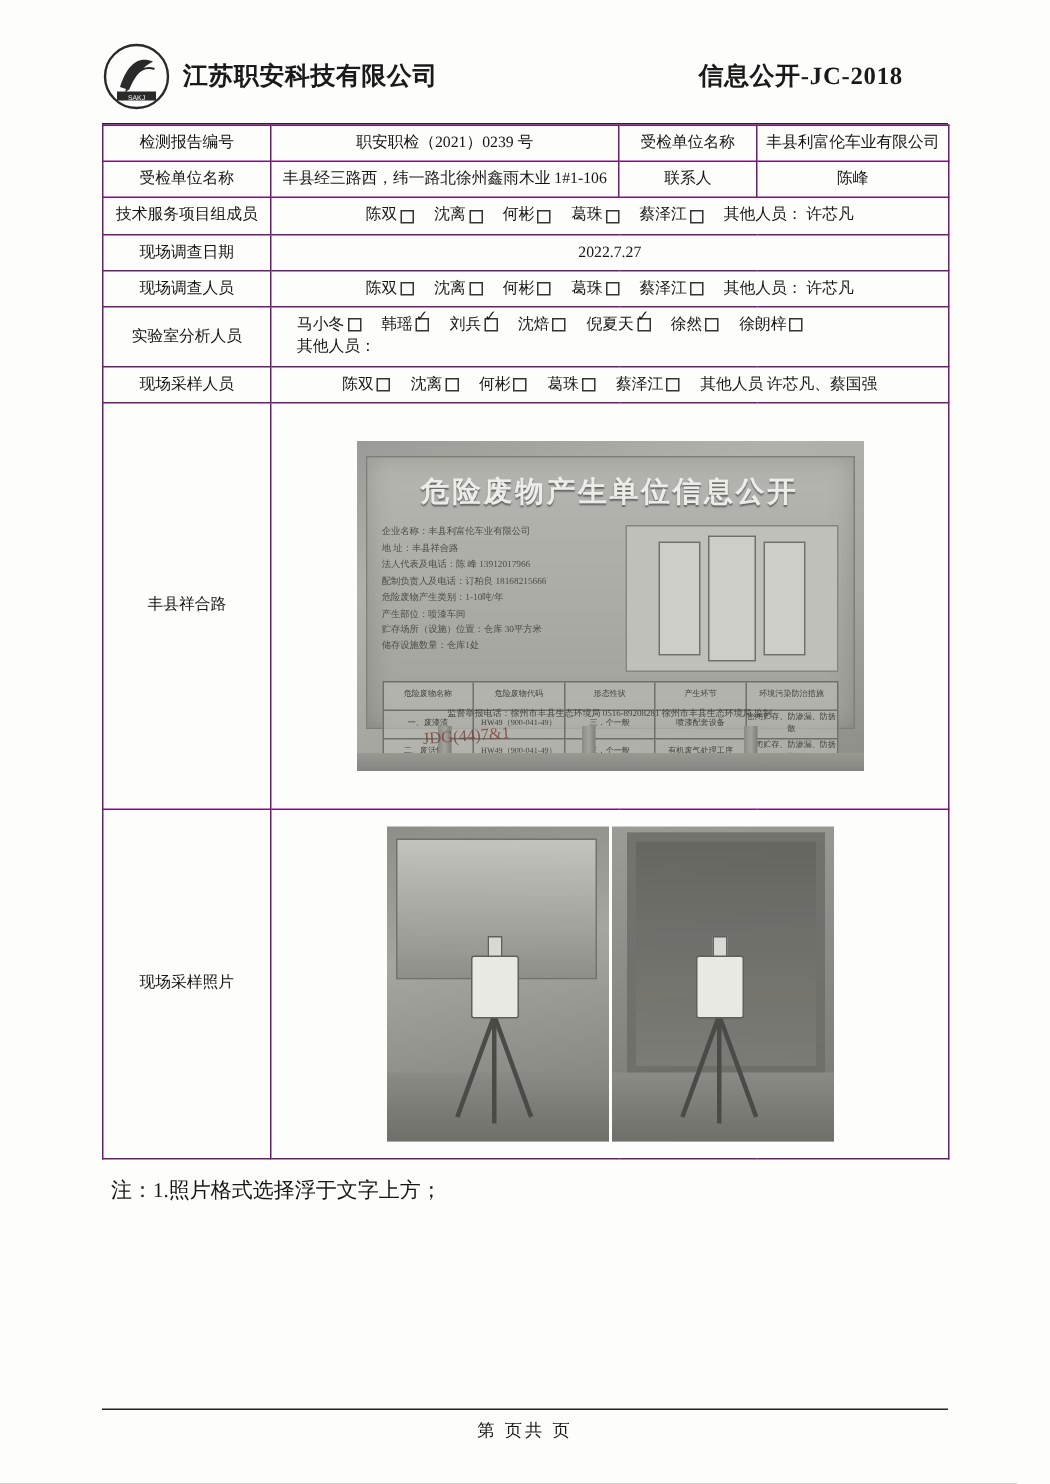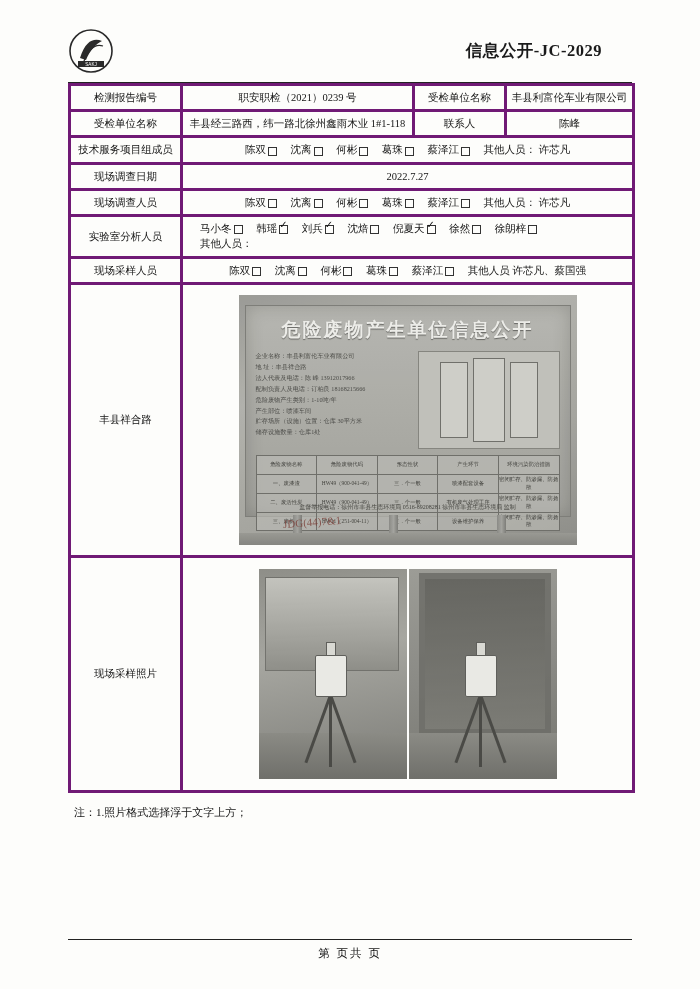--- a/index.html
+++ b/index.html
@@ -75,21 +75,21 @@
     letter-spacing: 1px;
   }
 
   
   table.main {
     border-collapse: collapse;
     width: 100%;
     table-layout: fixed;
   }
   table.main td {
-    border: 3px solid #701a75;
+    border: 1px solid #701a75;
     font-family: "Liberation Serif", serif;
     font-size: 10.5px;
     color: #151515;
     padding: 4px 3px;
     text-align: center;
     vertical-align: middle;
     line-height: 1.45;
   }
   td.lbl {
     width: 108px;
@@ -135,21 +135,21 @@
     height: 220px;
     display: flex;
     align-items: center;
     justify-content: center;
     gap: 2px;
   }
 
   
   .board {
     width: 338px;
-    height: 250px;
+    height: 220px;
     background: linear-gradient(160deg,#9c9c97 0%, #b4b4ae 30%, #a7a7a1 65%, #8e8e89 100%);
     position: relative;
     overflow: hidden;
     filter: contrast(0.95);
   }
   .board .sign {
     position: absolute;
     left: 6px;
     right: 6px;
     top: 10px;
@@ -326,21 +326,21 @@
     position: absolute;
     left: 0; right: 0; bottom: 0;
     height: 46px;
     background: linear-gradient(180deg,#8b8b85,#6f6f6a);
   }
 
   
   .notes {
     margin-top: 12px;
     font-family: "Liberation Serif", serif;
-    font-size: 11px;
+    font-size: 14px;
     color: #151515;
     padding-left: 6px;
   }
   .footer {
     position: absolute;
     left: 68px;
     right: 68px;
     bottom: 28px;
   }
   .footer-line {
@@ -365,42 +365,43 @@
       <div class="header-left">
         <div class="logo">
           <svg width="46" height="46" viewBox="0 0 46 46">
             <circle cx="23" cy="23" r="21" fill="none" stroke="#2a2a2a" stroke-width="1.6"></circle>
             <path d="M12 30 C18 12, 26 10, 34 13 C28 16, 22 22, 18 32 Z" fill="#2a2a2a"></path>
             <path d="M16 33 C22 18, 29 16, 35 18" fill="none" stroke="#2a2a2a" stroke-width="1.3"></path>
             <rect x="10" y="33" width="26" height="6" fill="#2a2a2a"></rect>
             <text x="23" y="38.4" font-size="4.6" fill="#ffffff" text-anchor="middle" font-family="Liberation Sans, sans-serif">SAKJ</text>
           </svg>
         </div>
+        <div class="company-name">江苏职安科技有限公司</div>
       </div>
-      <div class="header-right">信息公开-JC-2029</div>
+      <div class="header-right">信息公开-JC-2018</div>
     </div>
 
 
     <table class="main">
       <colgroup>
         <col style="width:112px">
         <col style="width:232px">
         <col style="width:92px">
         <col style="width:128px">
       </colgroup>
       <tbody>
         <tr>
           <td class="lbl">检测报告编号</td>
           <td>职安职检（2021）0239 号</td>
           <td class="lbl2">受检单位名称</td>
           <td>丰县利富伦车业有限公司</td>
         </tr>
         <tr>
           <td class="lbl">受检单位名称</td>
-          <td>丰县经三路西，纬一路北徐州鑫雨木业 1#1-118</td>
+          <td>丰县经三路西，纬一路北徐州鑫雨木业 1#1-106</td>
           <td class="lbl2">联系人</td>
           <td>陈峰</td>
         </tr>
 
         <tr>
           <td class="lbl">技术服务项目组成员</td>
           <td colspan="3" class="members-center">
             <span>陈双</span><span class="cb"></span><span class="sp"></span>
             <span>沈离</span><span class="cb"></span><span class="sp"></span>
             <span>何彬</span><span class="cb"></span><span class="sp"></span>

